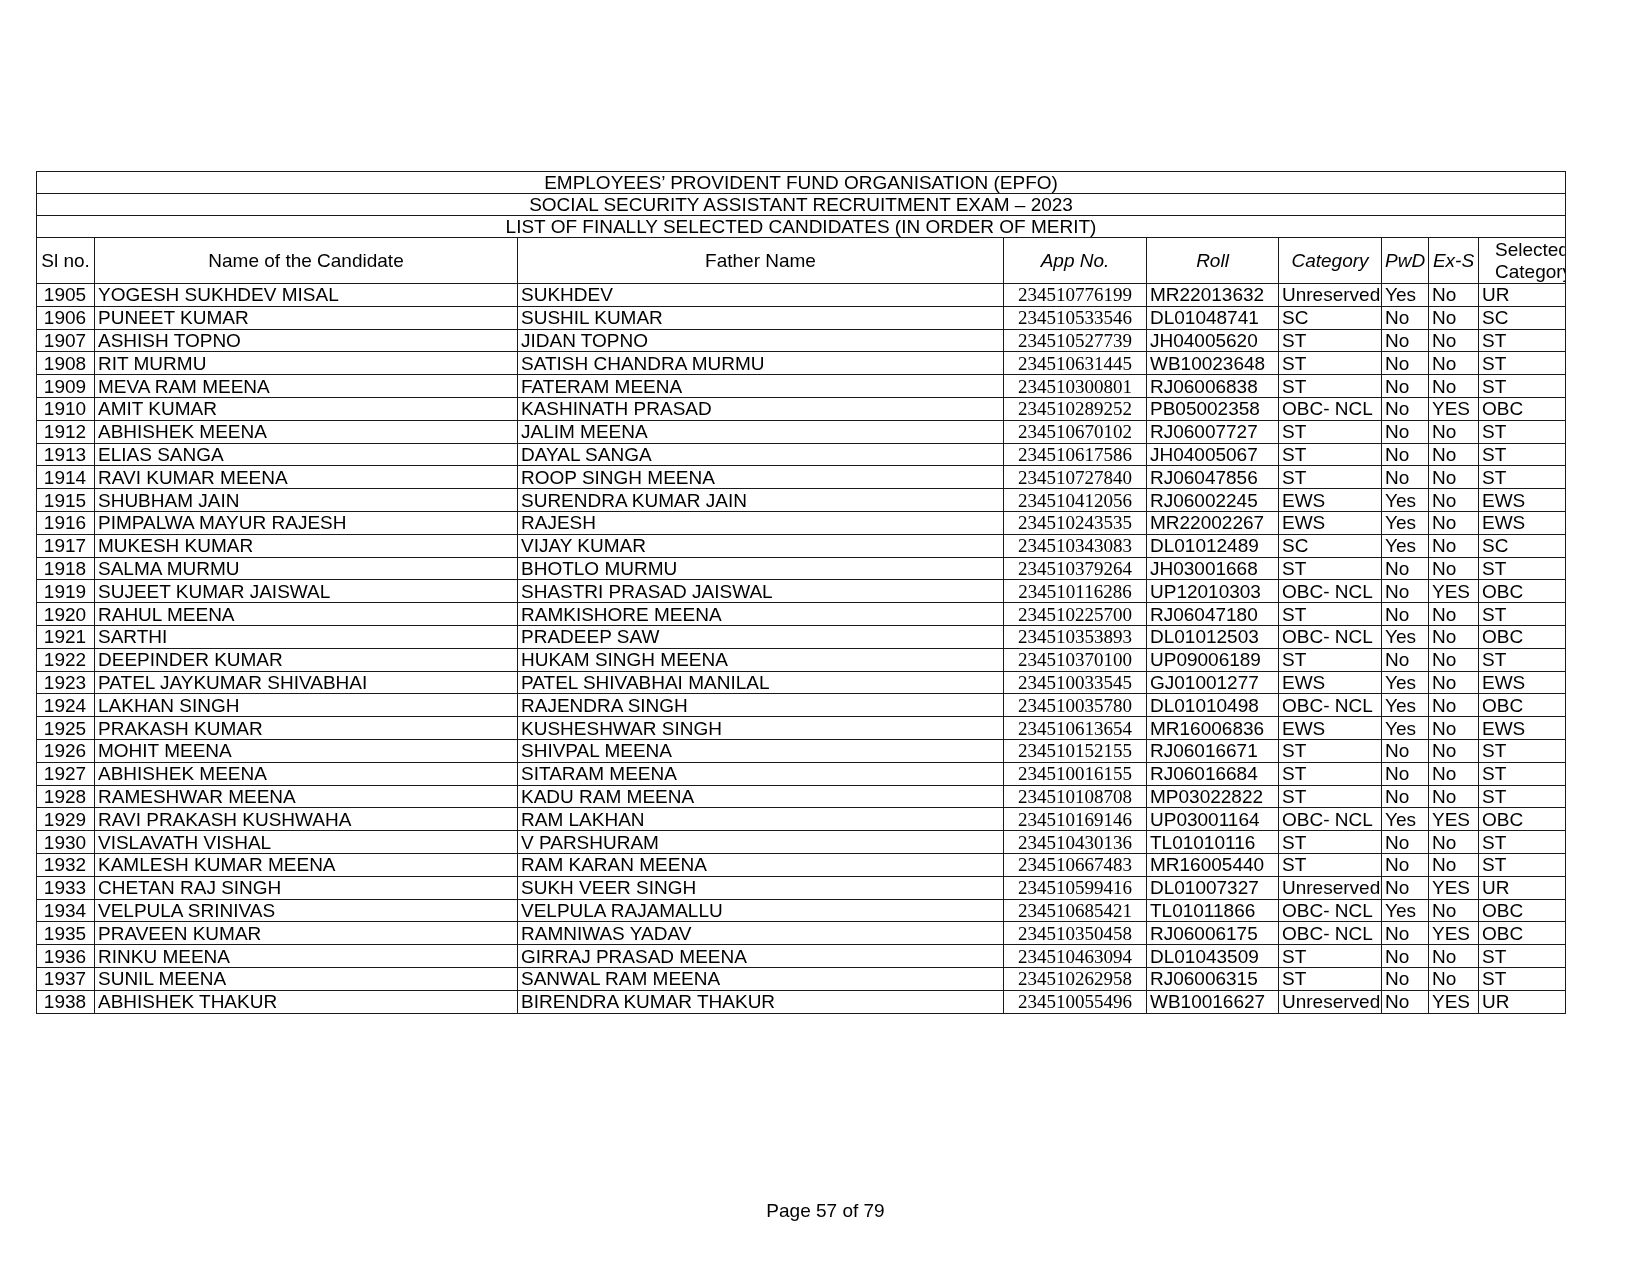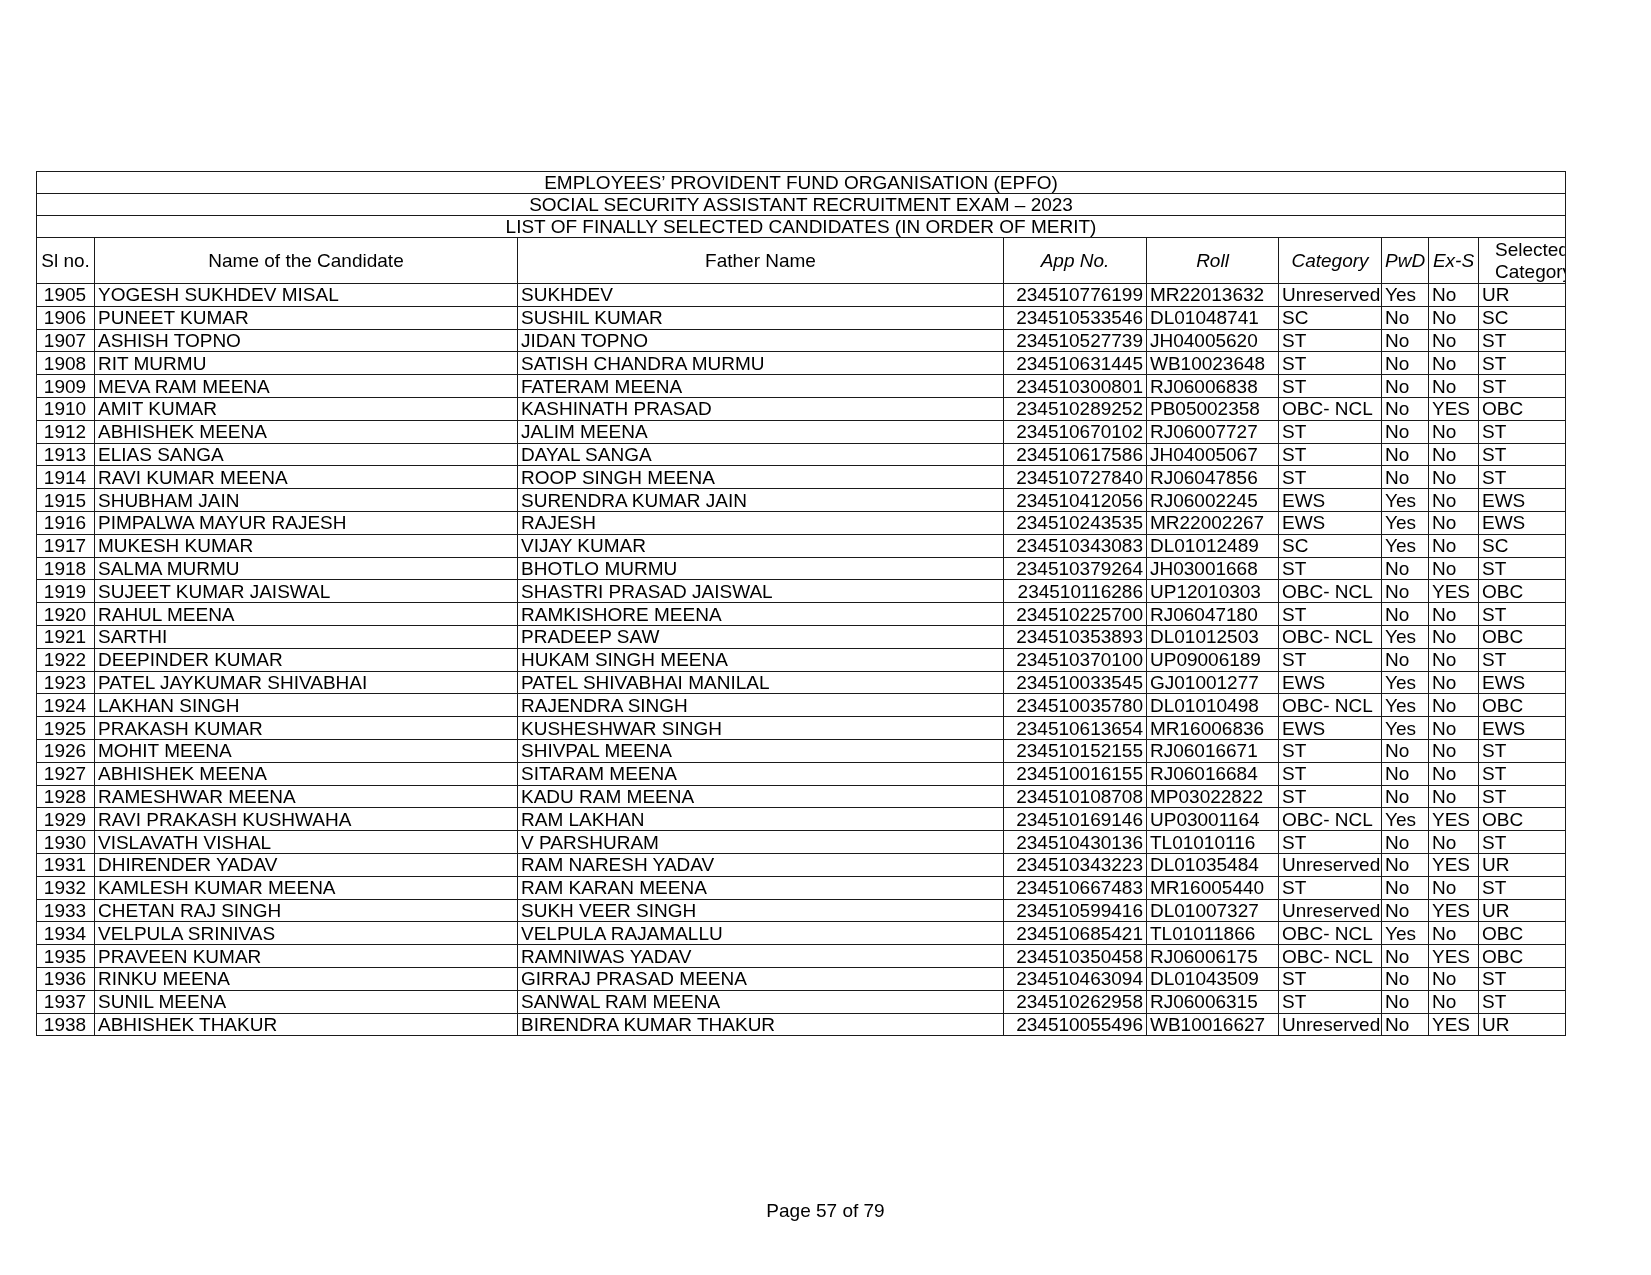--- a/index.html
+++ b/index.html
@@ -9,21 +9,21 @@
   table { border-collapse: collapse; width: 1529px; table-layout: fixed; }
   td, th { border: 1.5px solid #1a1a1a; padding: 0 3px; font-weight: normal;
            font-size: 19px; line-height: 21px; white-space: nowrap; overflow: hidden; }
   .title-row td { text-align: center; height: 21px; font-size: 19px; }
   .hdr th { height: 45px; vertical-align: middle; }
   .hdr th.left { text-align: center; }
   .hdr th.center { text-align: center; font-style: italic; }
   .hdr th.sel { line-height: 22px; text-align: center; padding: 0 16px; }
   tbody.data td { height: 21.8px; }
   td.sl { text-align: center; padding-right: 4px; }
-  td.num { text-align: right; }
+  td.num { text-align: center; font-family: Liberation Serif, serif; }
   .footer { position: absolute; top: 1200px; left: 0; width: 1651px; text-align: center;
             font-size: 19px; }
 </style>
 </head>
 <body>
 
 <div class="sheet">
   <table>
     <colgroup>
       <col style="width:58px">
@@ -328,31 +328,20 @@
           <td>VISLAVATH VISHAL</td>
           <td>V PARSHURAM</td>
           <td class="num">234510430136</td>
           <td>TL01010116</td>
           <td>ST</td>
           <td>No</td>
           <td>No</td>
           <td>ST</td>
         </tr>
         <tr>
-          <td class="sl">1931</td>
-          <td>DHIRENDER YADAV</td>
-          <td>RAM NARESH YADAV</td>
-          <td class="num">234510343223</td>
-          <td>DL01035484</td>
-          <td>Unreserved</td>
-          <td>No</td>
-          <td>YES</td>
-          <td>UR</td>
-        </tr>
-        <tr>
           <td class="sl">1932</td>
           <td>KAMLESH KUMAR MEENA</td>
           <td>RAM KARAN MEENA</td>
           <td class="num">234510667483</td>
           <td>MR16005440</td>
           <td>ST</td>
           <td>No</td>
           <td>No</td>
           <td>ST</td>
         </tr>

